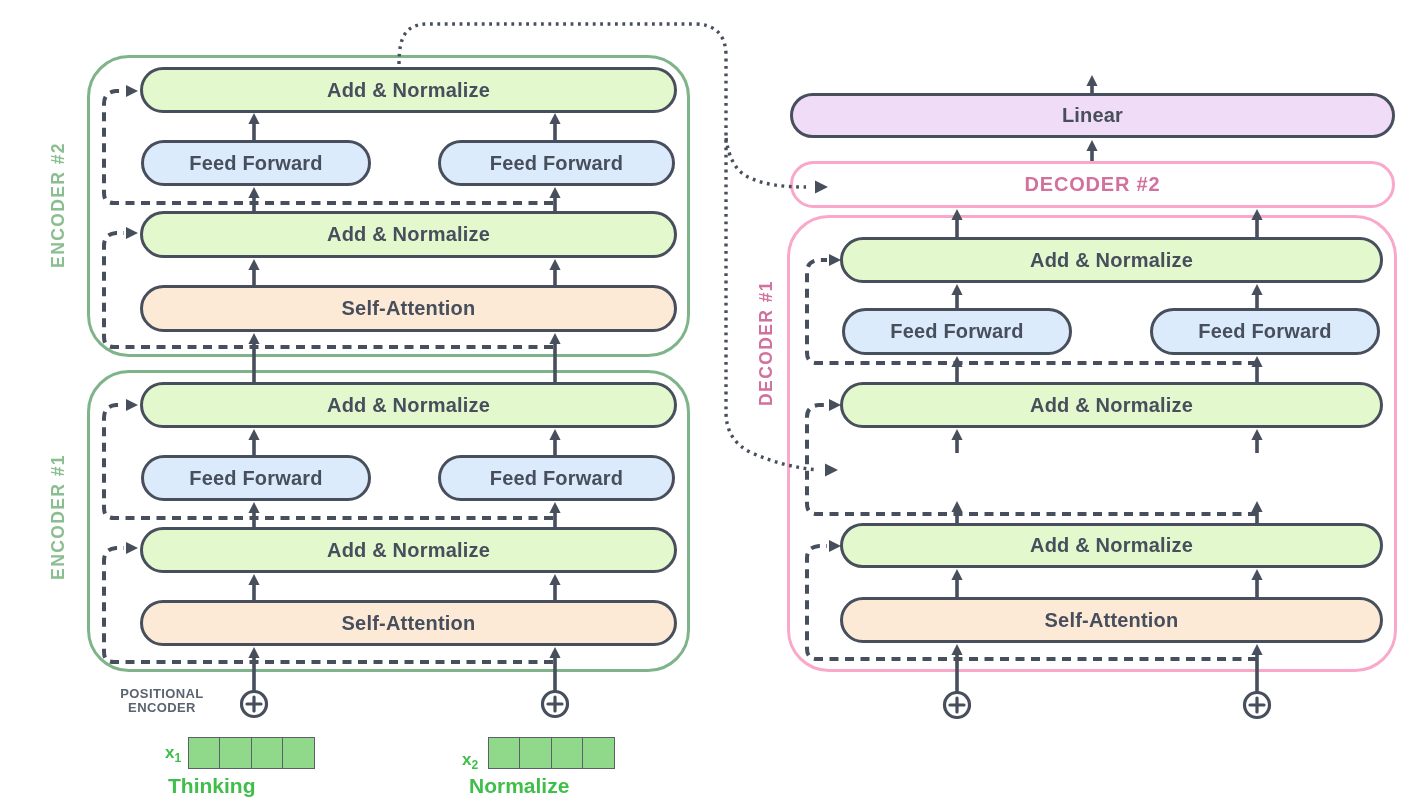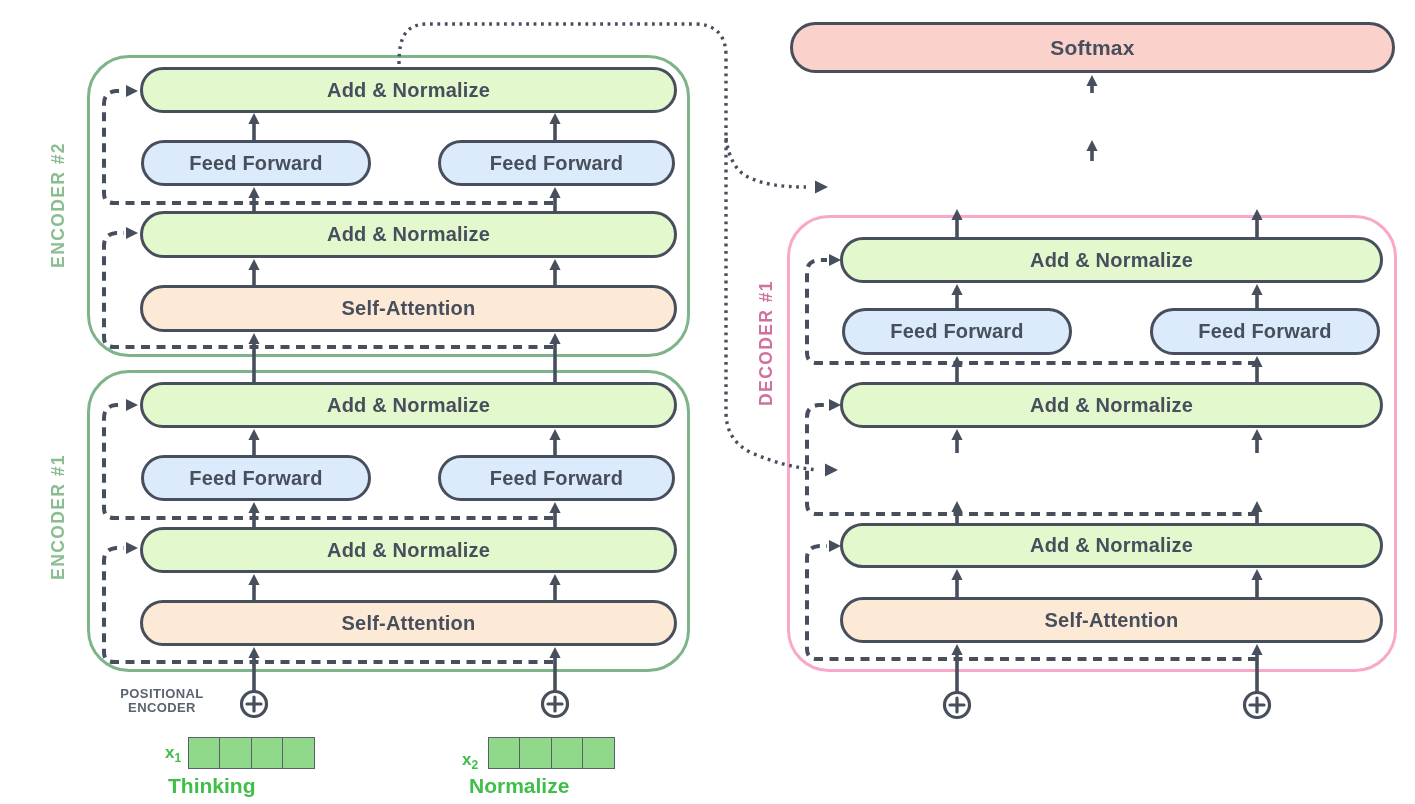--- a/index.html
+++ b/index.html
@@ -88,21 +88,22 @@
   <div class="pill fill-blue" style="left:438px;top:140px;width:237px;height:46px">Feed Forward</div>
   <div class="pill fill-green" style="left:140px;top:211px;width:537px;height:47px">Add &amp; Normalize</div>
   <div class="pill fill-orange" style="left:140px;top:285px;width:537px;height:47px">Self-Attention</div>
 
   <div class="pill fill-green" style="left:140px;top:382px;width:537px;height:46px">Add &amp; Normalize</div>
   <div class="pill fill-blue" style="left:141px;top:455px;width:230px;height:46px">Feed Forward</div>
   <div class="pill fill-blue" style="left:438px;top:455px;width:237px;height:46px">Feed Forward</div>
   <div class="pill fill-green" style="left:140px;top:527px;width:537px;height:46px">Add &amp; Normalize</div>
   <div class="pill fill-orange" style="left:140px;top:600px;width:537px;height:46px">Self-Attention</div>
 
-  <div class="pill fill-salmon softmax" style="left:790px;top:22px;width:605px;height:51px">Softmax</div>
+  <div class="pill fill-lavender" style="left:790px;top:93px;width:605px;height:45px">Linear</div>
+  <div class="dec2box" style="left:790px;top:161px;width:605px;height:47px">DECODER #2</div>
 
   <div class="vlabel dec-label" style="left:681px;top:333px">DECODER #1</div>
   <div class="outer dec-outer" style="left:787px;top:215px;width:610px;height:457px"></div>
 
   <div class="pill fill-green" style="left:840px;top:237px;width:543px;height:46px">Add &amp; Normalize</div>
   <div class="pill fill-blue" style="left:842px;top:308px;width:230px;height:47px">Feed Forward</div>
   <div class="pill fill-blue" style="left:1150px;top:308px;width:230px;height:47px">Feed Forward</div>
   <div class="pill fill-green" style="left:840px;top:382px;width:543px;height:46px">Add &amp; Normalize</div>
   <div class="pill fill-green" style="left:840px;top:523px;width:543px;height:45px">Add &amp; Normalize</div>
   <div class="pill fill-orange" style="left:840px;top:597px;width:543px;height:46px">Self-Attention</div>

